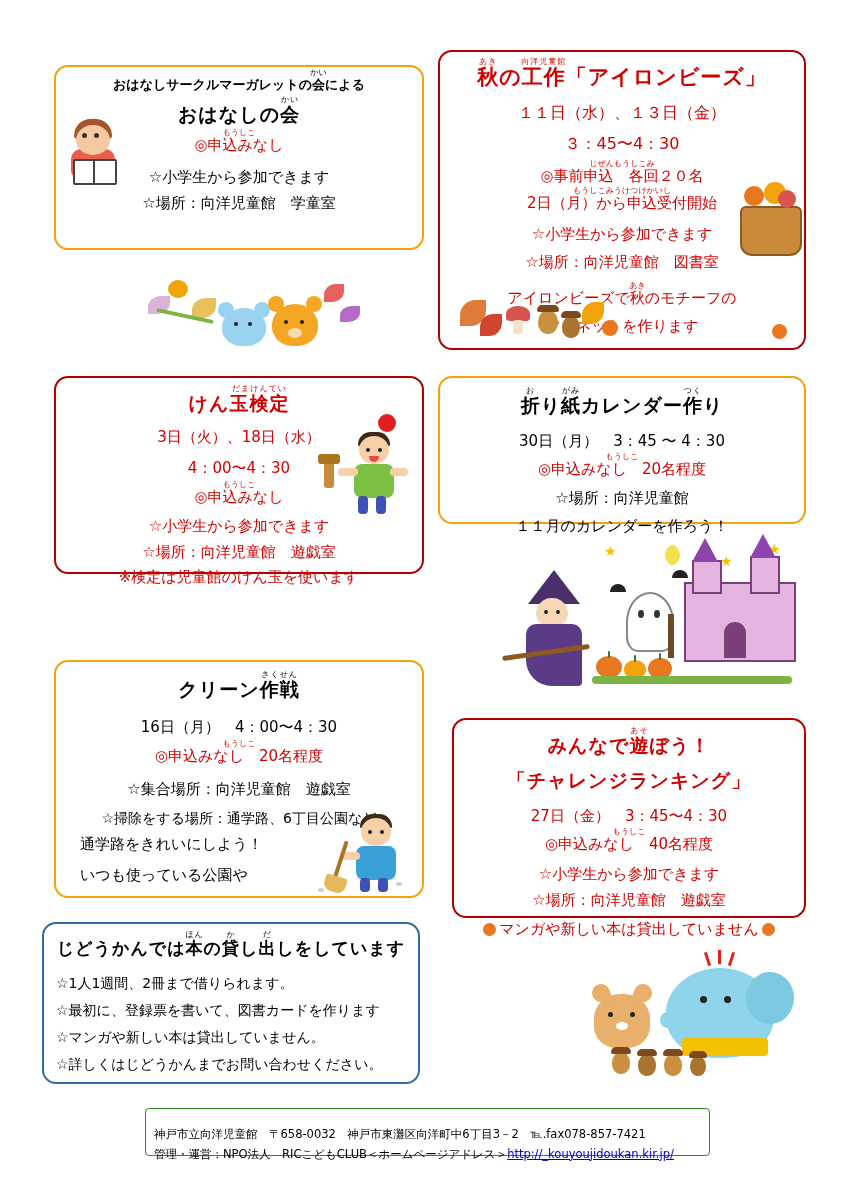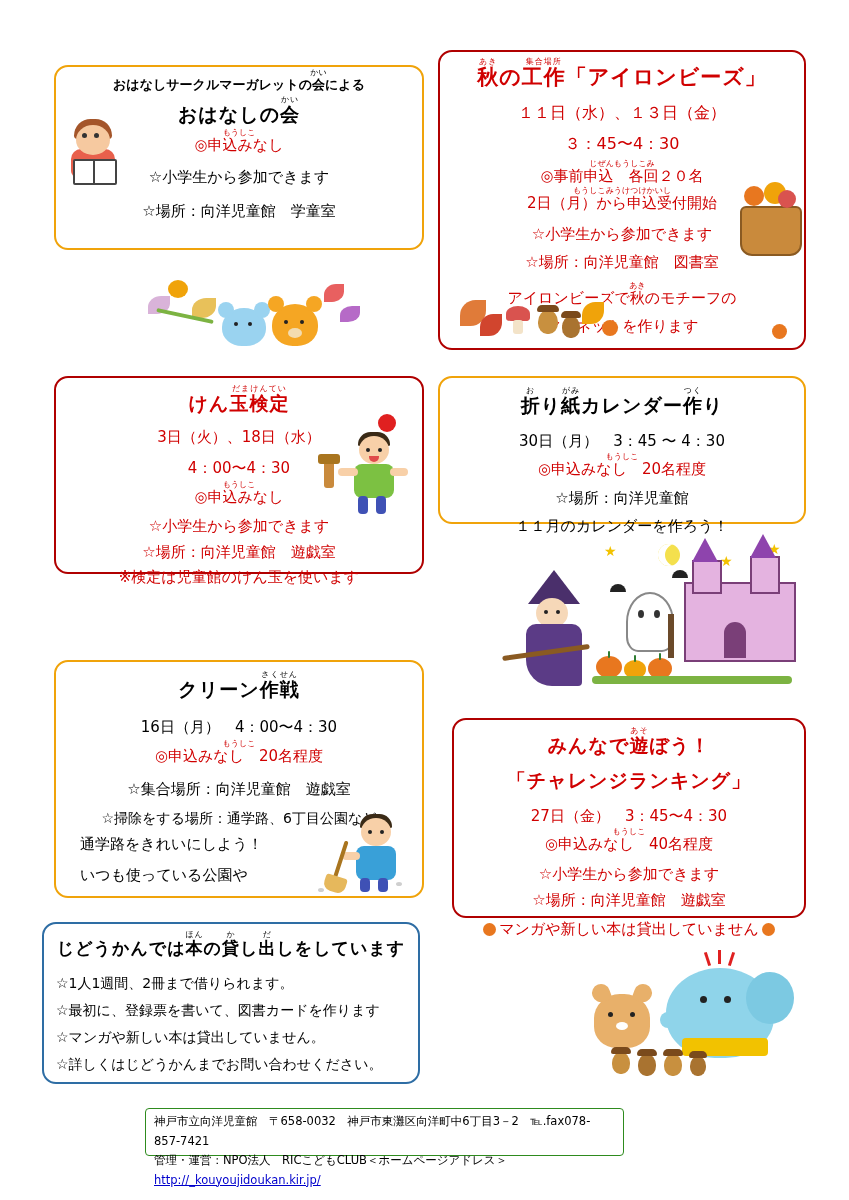--- a/index.html
+++ b/index.html
@@ -52,23 +52,23 @@
     transform:translateX(-50%);
     font-size:8px;
     white-space:nowrap;
     line-height:1;
     font-weight:normal;
   }
 
   
   .footer{
     position:absolute;
-    left:145px;top:1108px;width:479px;height:48px;
+    left:145px;top:1108px;width:565px;height:48px;
     box-sizing:border-box;
-    padding:3px 8px;
+    padding:16px 8px;
     font-size:11.5px;
     line-height:1.7;
   }
   .footer a{color:#0000cc;}
 
   
   .ill{position:absolute;}
 
   
   .girl-head{position:absolute;width:34px;height:30px;background:#f6c9a0;border-radius:50%;left:12px;top:10px;}
@@ -121,37 +121,37 @@
       <div class="ttl sm">
         <span>おはなしサークルマーガレットの</span><span class="ruby"><span class="rt">かい</span><span>会</span></span><span>による</span>
       </div>
       <div class="ttl" style="margin-top:10px;">
         <span>おはなしの</span><span class="ruby"><span class="rt">かい</span><span>会</span></span>
       </div>
       <div class="ln red uline" style="margin-top:7px;">
         <span class="ruby"><span class="rt">もうしこ</span><span>◎申込みなし</span></span>
       </div>
       <div class="ln" style="margin-top:9px;">☆小学生から参加できます</div>
-      <div class="ln" style="margin-top:12px;text-align:center;">☆場所：向洋児童館　学童室</div>
+      <div class="ln" style="margin-top:4px;text-align:center;">☆場所：向洋児童館　学童室</div>
     </div>
 
     <div class="ill" style="left:8px;top:48px;width:60px;height:72px;">
       <div class="girl-body"></div>
       <div class="girl-hair"></div>
       <div class="girl-head"></div>
       <div style="position:absolute;left:18px;top:18px;width:5px;height:5px;background:#333;border-radius:50%;"></div>
       <div style="position:absolute;left:30px;top:18px;width:5px;height:5px;background:#333;border-radius:50%;"></div>
       <div class="girl-book"></div>
     </div>
   </div>
 
   <div class="box red" style="left:438px;top:50px;width:368px;height:300px;">
     <div style="padding:12px 10px 0 10px;">
       <div class="ttl" style="font-size:21px;">
-        <span class="ruby"><span class="rt">あき</span><span>秋</span></span><span>の</span><span class="ruby"><span class="rt">集合場所</span><span>工作</span></span><span>「アイロンビーズ」</span>
+        <span class="ruby"><span class="rt">あき</span><span>秋</span></span><span>の</span><span class="ruby"><span class="rt">向洋児童館</span><span>工作</span></span><span>「アイロンビーズ」</span>
       </div>
       <div class="ln" style="margin-top:11px;font-size:16px;">１１日（水）、１３日（金）</div>
       <div class="ln" style="margin-top:7px;font-size:16px;">３：45〜4：30</div>
       <div class="ln red uline" style="margin-top:9px;">
         <span class="ruby"><span class="rt">じぜんもうしこみ</span><span>◎事前申込　各回２０名</span></span>
       </div>
       <div class="ln red uline" style="margin-top:4px;">
         <span class="ruby"><span class="rt">もうしこみうけつけかいし</span><span>2日（月）から申込受付開始</span></span>
       </div>
       <div class="ln" style="margin-top:9px;">☆小学生から参加できます</div>

